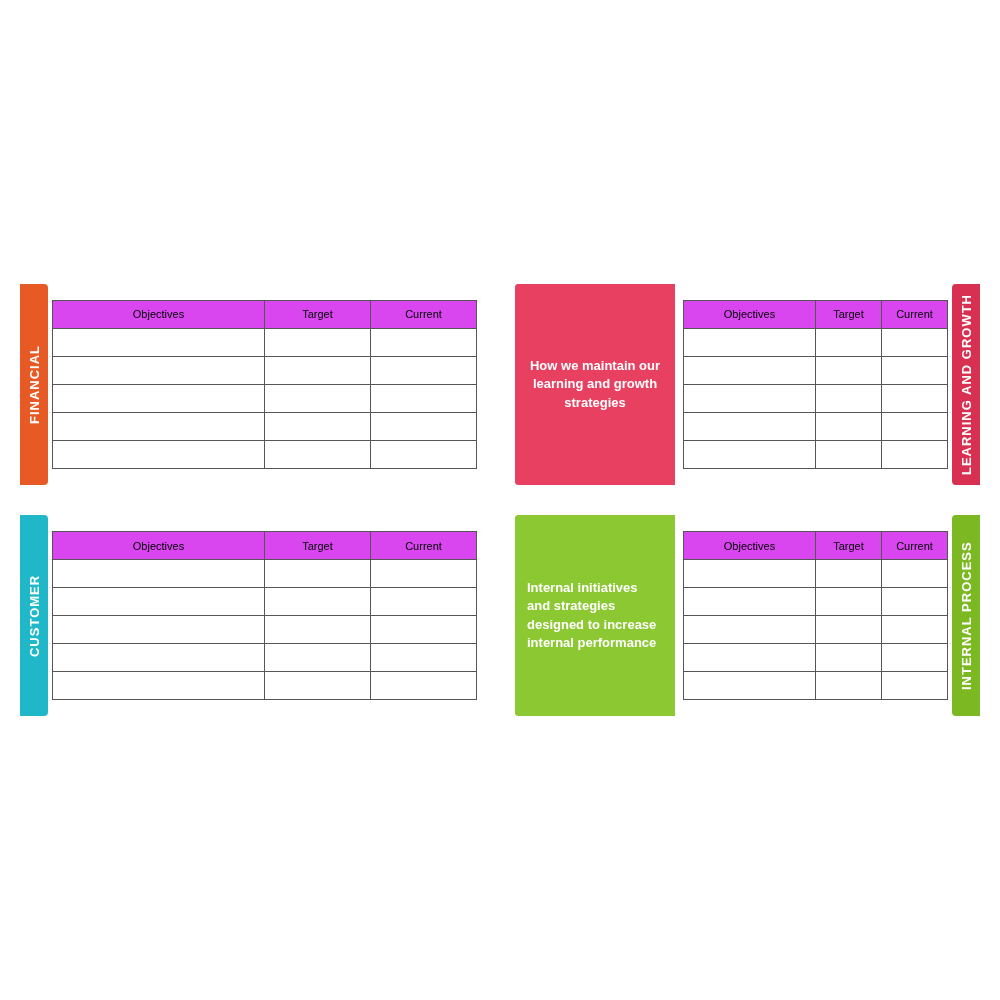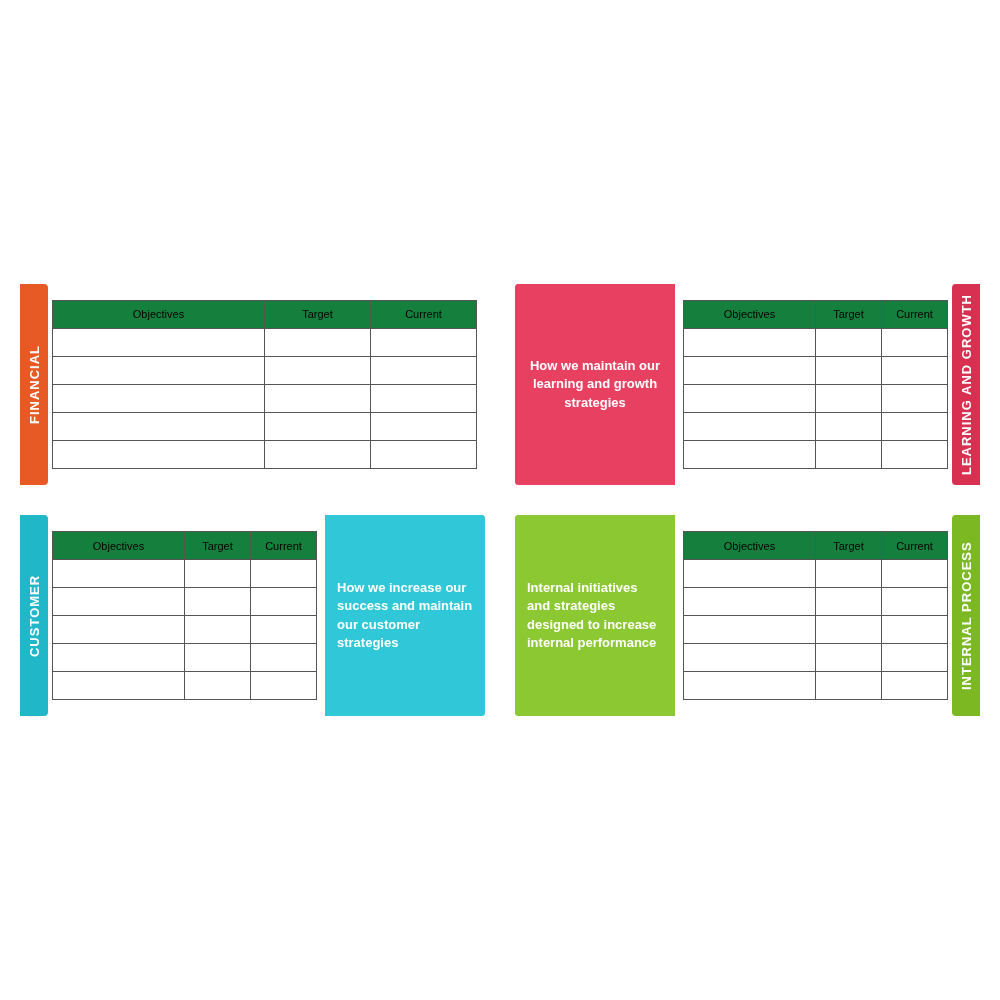--- a/index.html
+++ b/index.html
@@ -141,21 +141,21 @@
       position: relative;
       z-index: 2;
     }
     .side-tab-right {
       position: relative;
       z-index: 2;
     }
 
     
     .card-table thead tr th {
-      background: #15803d;
+      background: #d946ef;
       font-size: 11px;
     }
 
     
     .col-obj { width: 50%; }
     .col-target { width: 25%; }
     .col-current { width: 25%; }
   </style>
 </head>
 <body>
@@ -285,21 +285,20 @@
                 <td></td>
               </tr>
             <tr>
                 <td></td>
                 <td></td>
                 <td></td>
               </tr>
           </tbody>
         </table>
       </div>
-      <div class="card-desc">How we increase our success and maintain our customer strategies</div>
     </div>
   </div>
 
   <div class="card card-internal">
     <div class="card-body">
       <div class="card-desc">Internal initiatives and strategies designed to increase internal performance</div>
       <div class="card-table-wrap">
         <table class="card-table">
           <thead>
             <tr>

